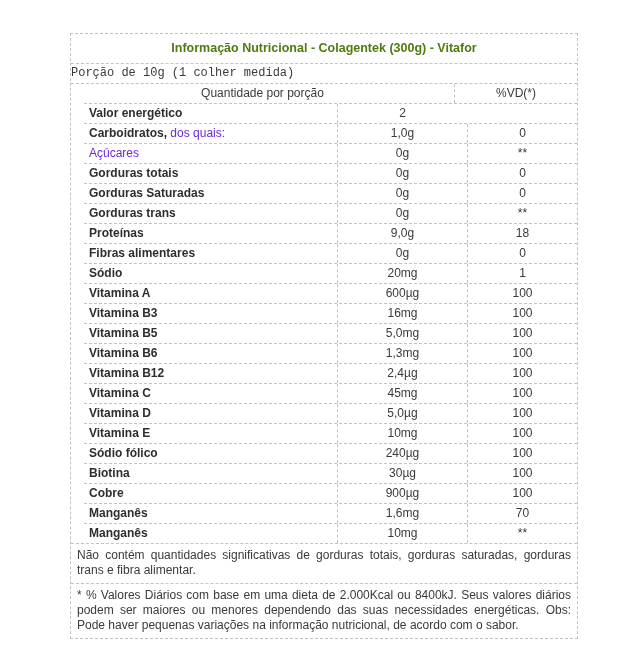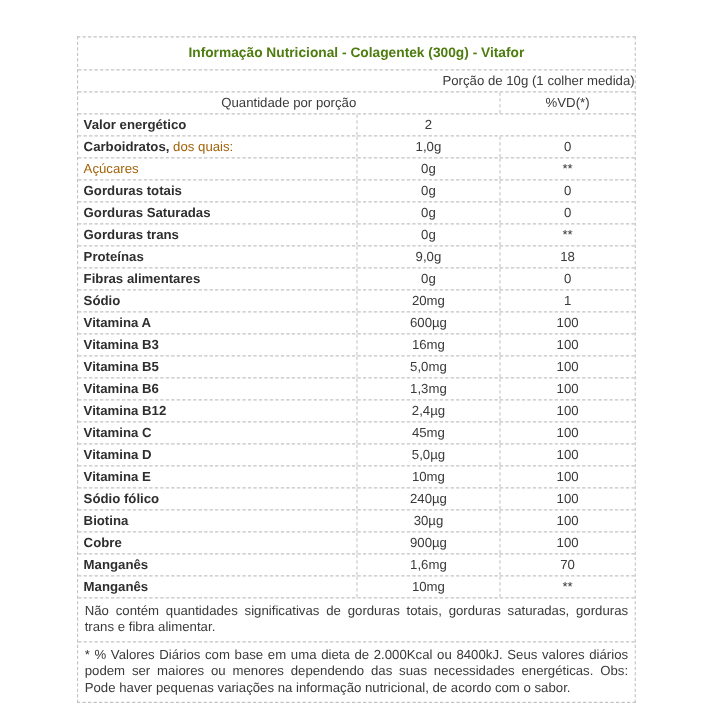--- a/index.html
+++ b/index.html
@@ -21,38 +21,39 @@
   .t-title {
     height: 29px; line-height: 29px;
     text-align: center;
     font-weight: bold;
     color: #4d7c0f;
     font-size: 12.5px;
   }
   .t-portion {
     height: 20px; line-height: 19px;
     border-top: 1px dashed #c3c3c3;
-    text-align: right;
+    text-align: left;
+    font-family: Liberation Mono, monospace;
   }
   .t-header {
     display: grid;
     grid-template-columns: 383px 1fr;
     border-top: 1px dashed #c3c3c3;
     height: 20px; line-height: 19px;
   }
   .t-header .hcell { text-align: center; }
   .t-header .hcell.vd { border-left: 1px dashed #c3c3c3; }
   .row {
     display: grid;
     grid-template-columns: 253px 130px 1fr;
     border-top: 1px dashed #c3c3c3;
-    height: 20px; line-height: 19px;
+    height: 20px; line-height: 19px; margin-left: 13px;
   }
   .cell.name { padding-left: 5px; font-weight: bold; color: #2e2e2e; overflow: hidden; white-space: nowrap; }
-  .cell.name .reg { font-weight: normal; color: #a16207; }
+  .cell.name .reg { font-weight: normal; color: #6d28d9; }
   .cell.qty { text-align: center; border-left: 1px dashed #c3c3c3; }
   .cell.vd  { text-align: center; border-left: 1px dashed #c3c3c3; }
   .note {
     border-top: 1px dashed #c3c3c3;
     padding: 4px 6px 5px 6px;
     line-height: 15px;
     text-align: justify;
   }
 </style>
 </head>

